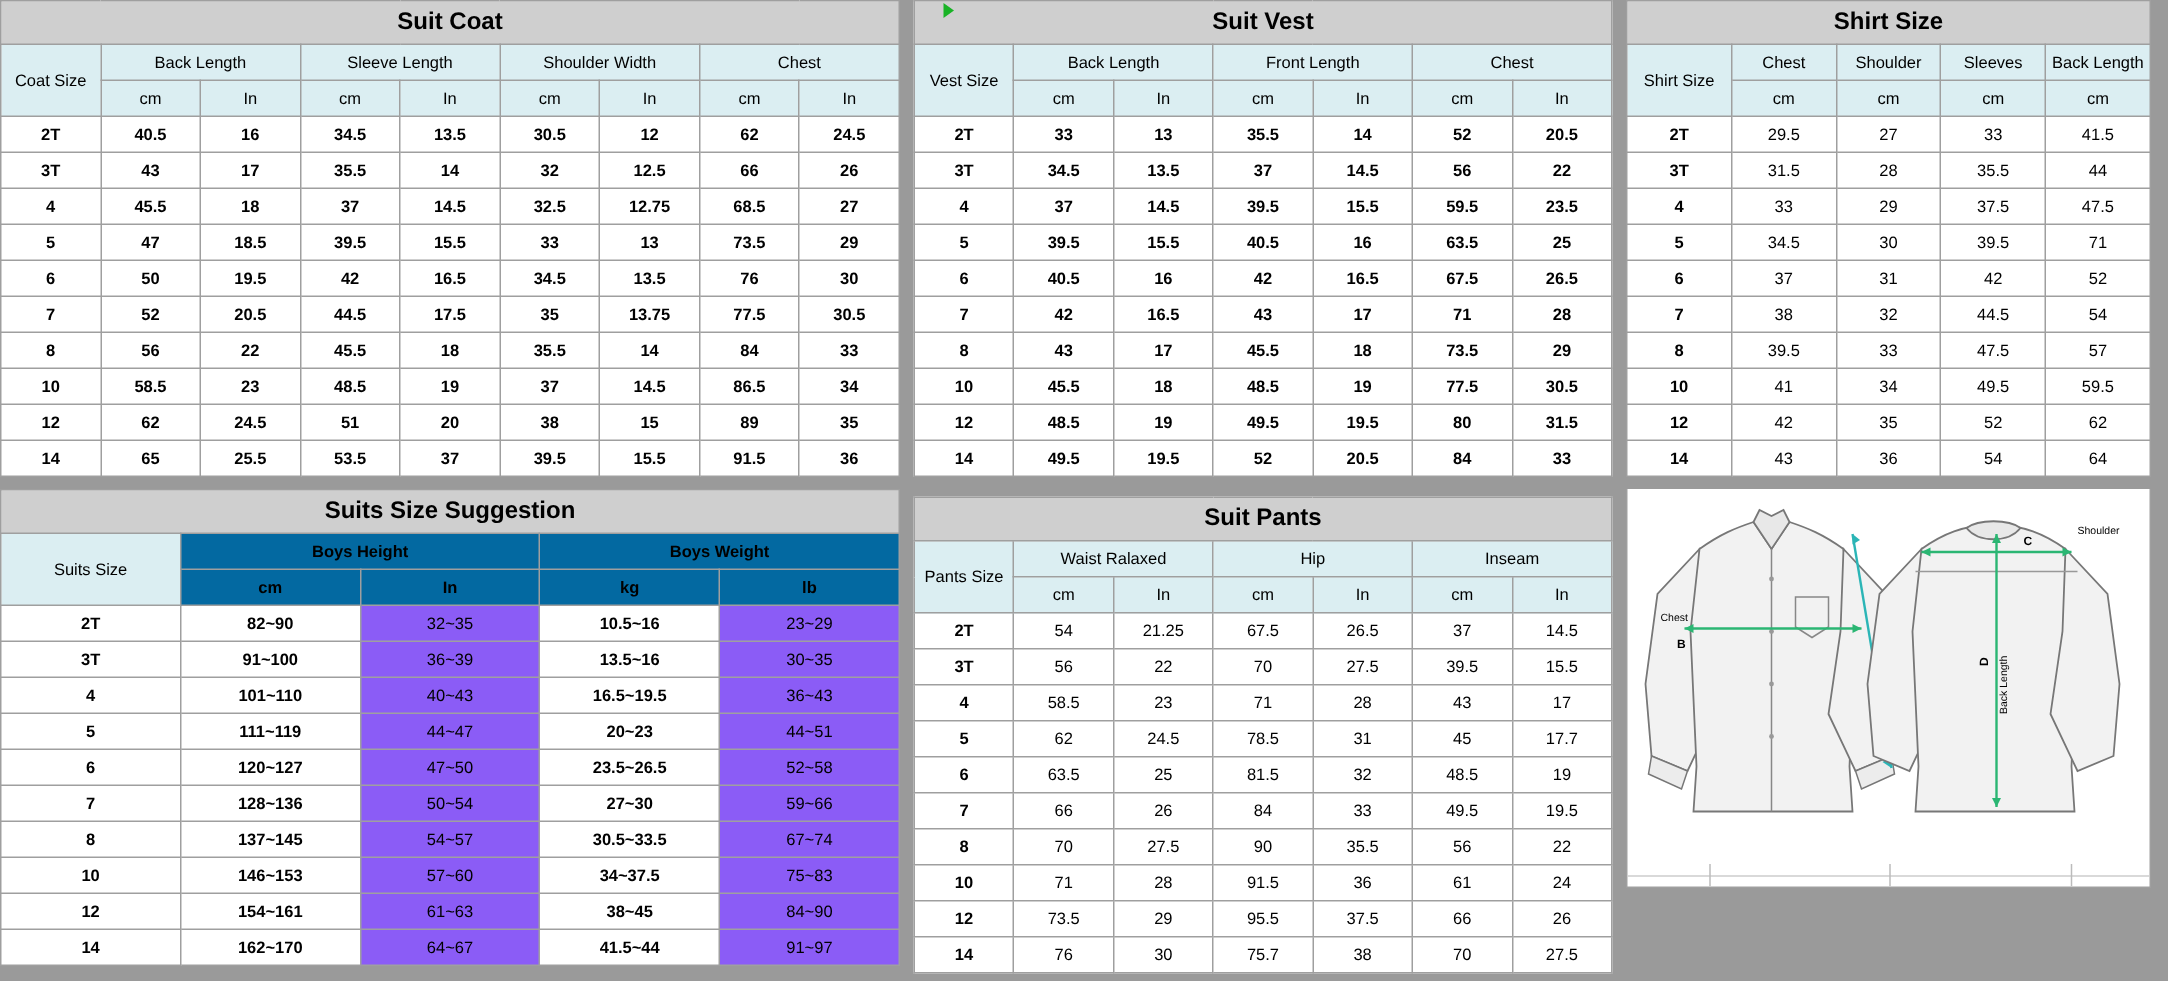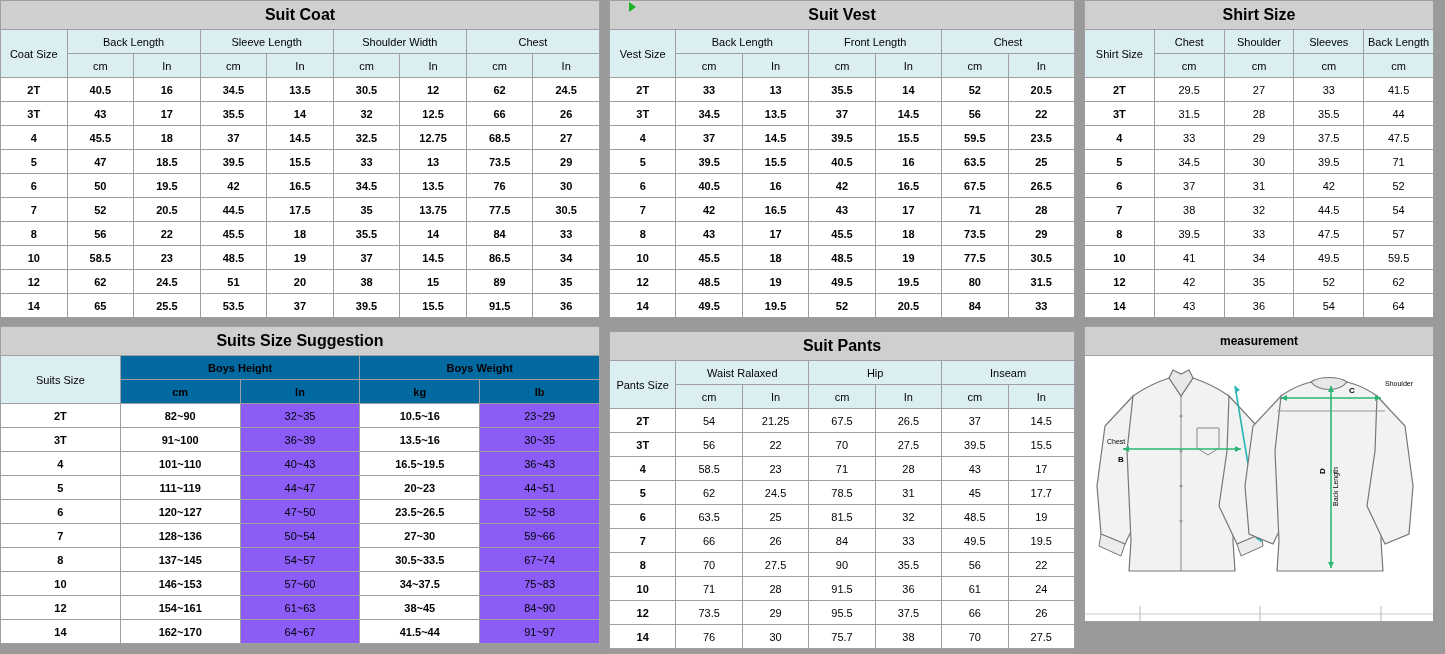--- a/index.html
+++ b/index.html
@@ -651,21 +651,20 @@
               <td>43</td>
               <td>36</td>
               <td>54</td>
               <td>64</td>
             </tr>
           </tbody>
       </table>
     </div>
 
     <div>
-      <div class="measure-title">measurement</div>
       <div class="measure-box">
         <svg viewBox="0 0 350 265" width="350" height="265">
 
           <g fill="#f2f2f2" stroke="#777" stroke-width="1.2">
 
             <path d="M48,40 L20,70 L12,130 L16,178 L40,188 L58,150 L50,95 Z"></path>
 
             <path d="M48,40 C62,30 72,26 84,22 L96,40 L108,22 C120,26 130,30 144,40
                      L152,95 L148,185 L150,215 L44,215 L46,185 L42,95 Z"></path>
 

